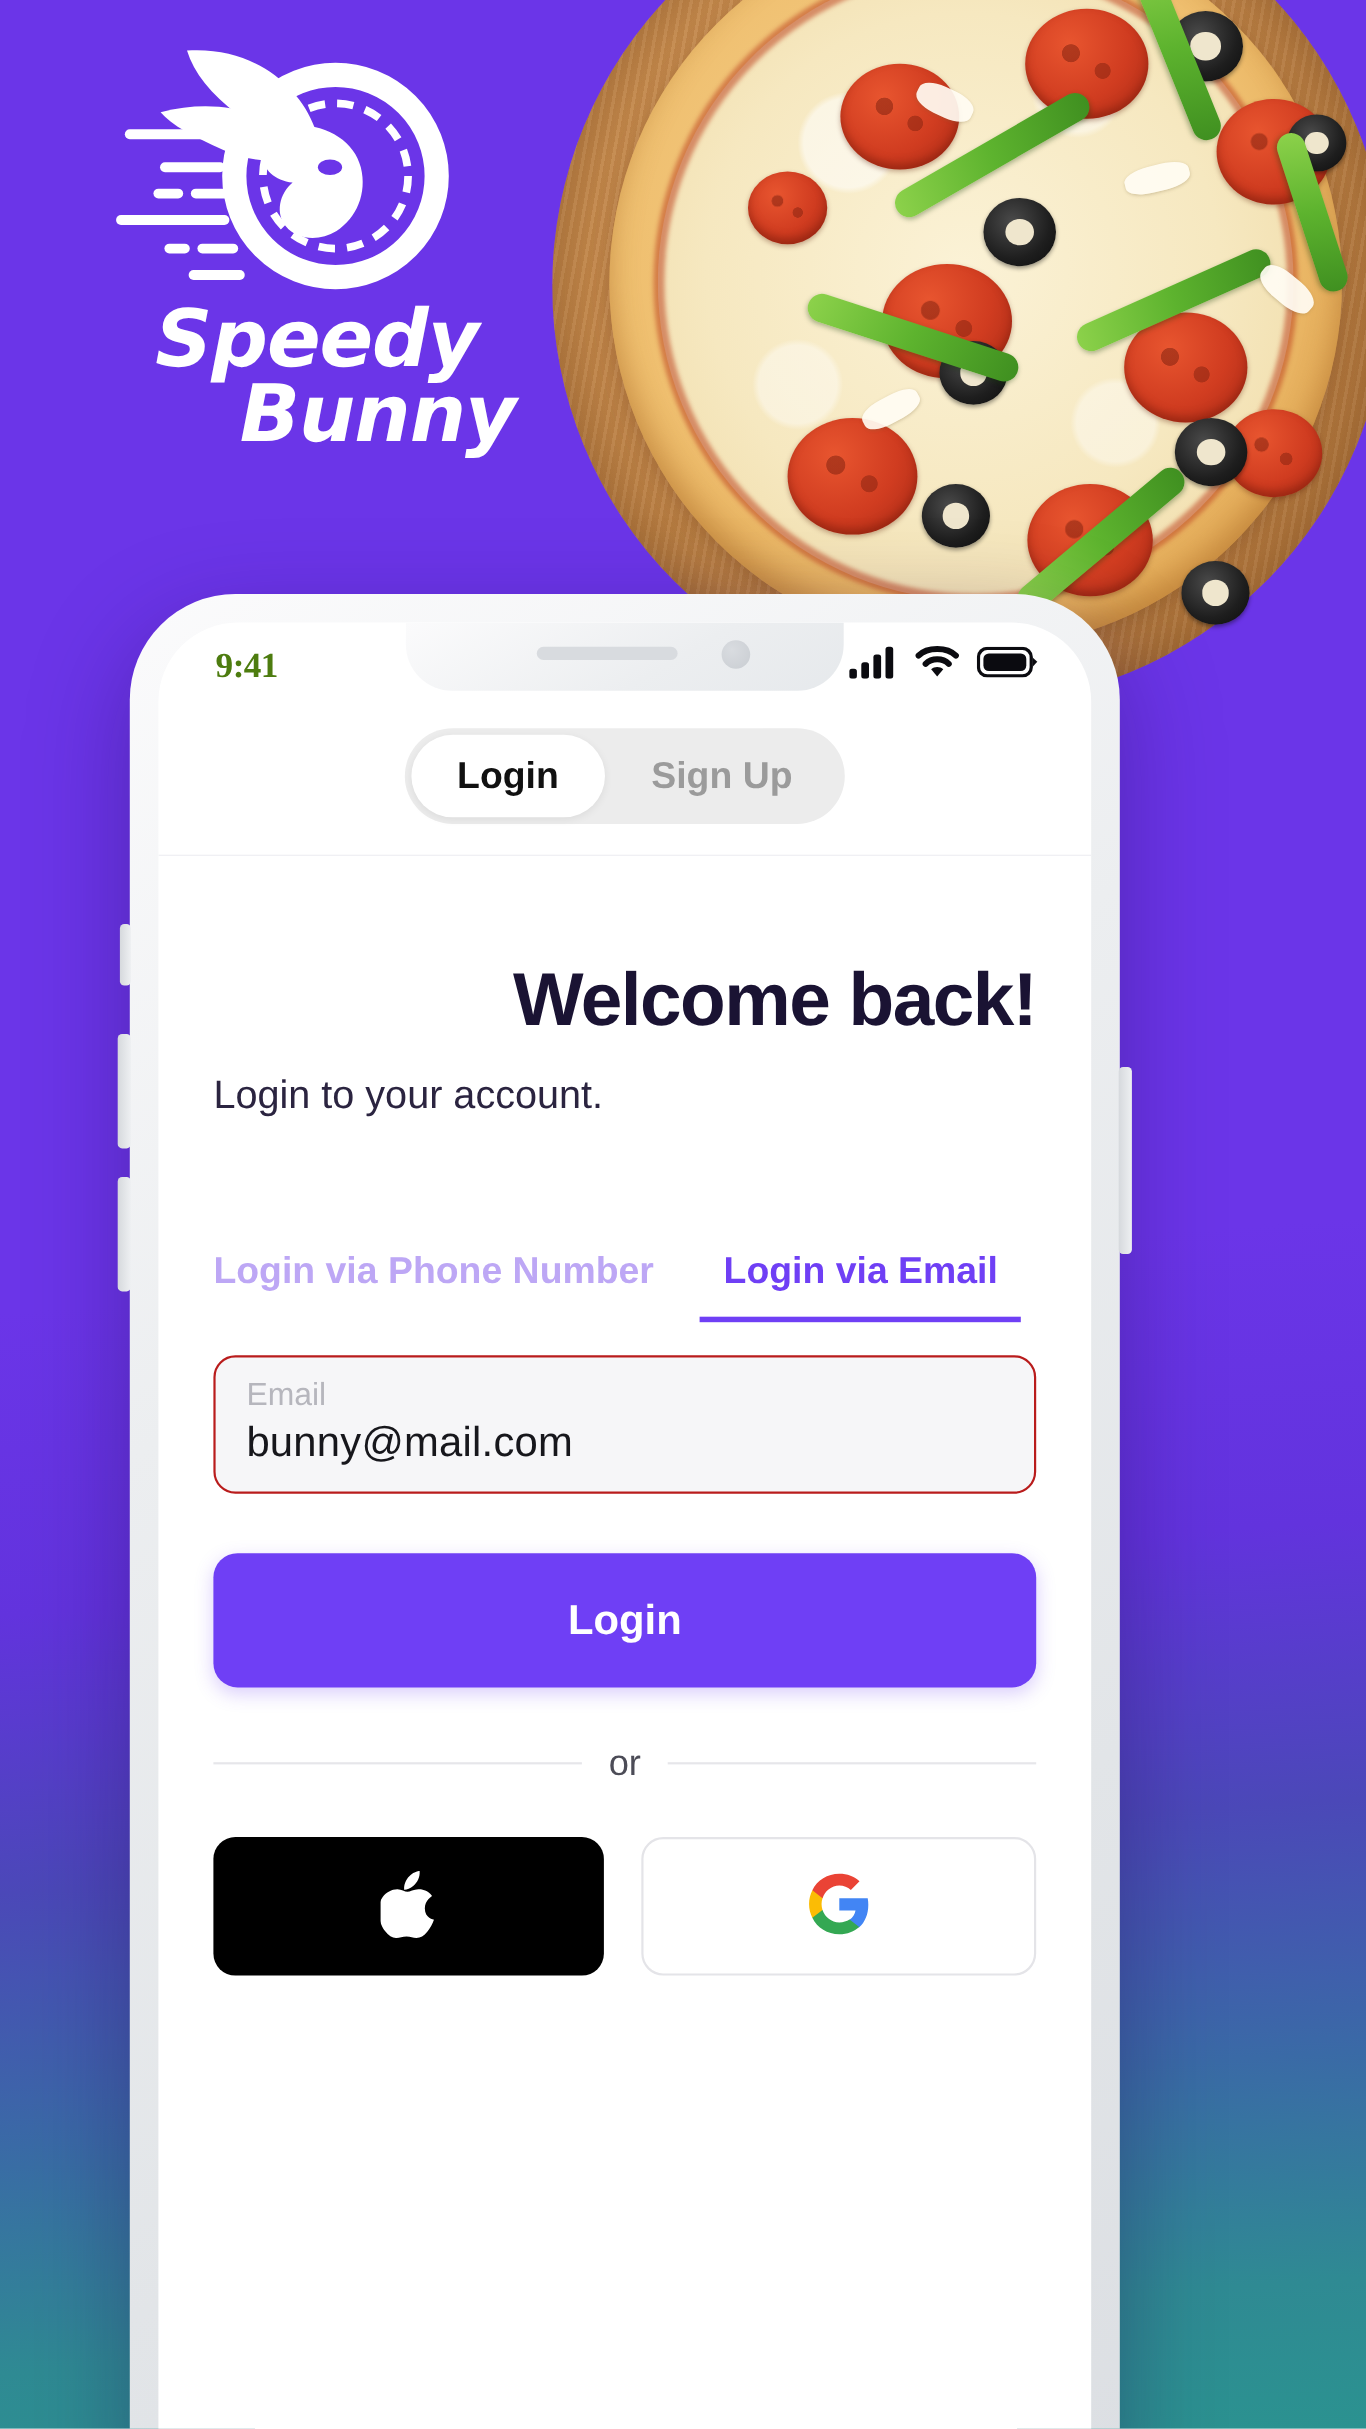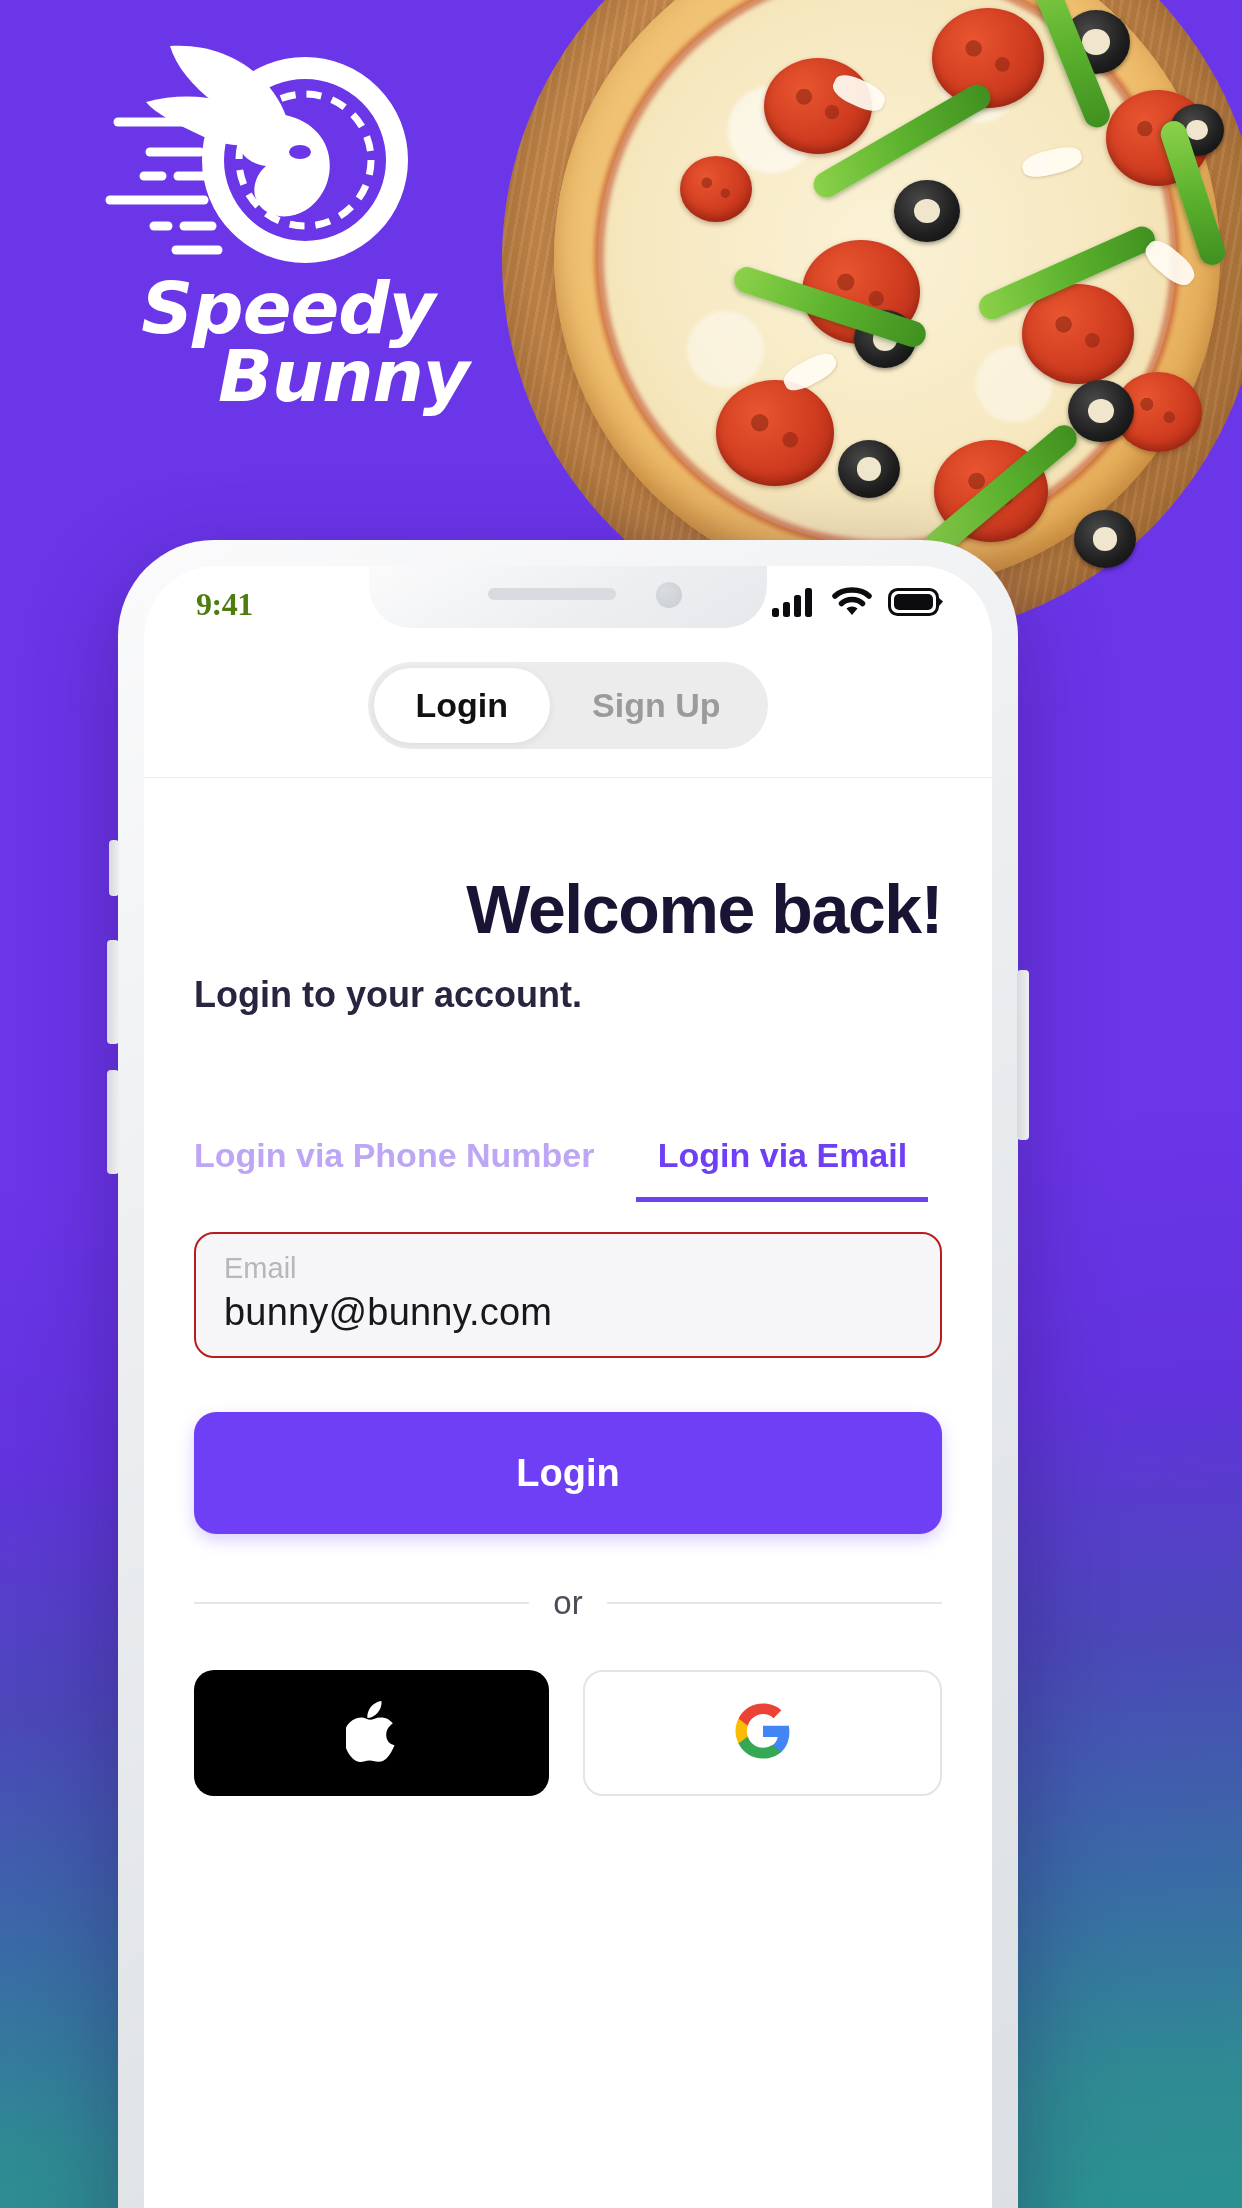--- a/index.html
+++ b/index.html
@@ -193,21 +193,21 @@
 
   .h1 {
     margin-top: 92px;
     font-size: 68px; font-weight: 800; color:#1a1333;
     letter-spacing:-1.4px;
     font-family: "Liberation Sans", sans-serif;
     text-align: right;
   }
   .sub {
     margin-top: 26px;
-    font-size: 36px; color:#2b2440; font-weight: 700;
+    font-size: 36px; color:#2b2440; font-weight: 400;
   }
 
   .tabs { display:flex; margin-top: 120px; }
   .tab {
     flex: 0 0 auto;
     font-size: 34px; font-weight: 700;
     padding-bottom: 22px;
   }
   .tab-phone { color:#bda7f5; }
   .tab-email {
@@ -390,21 +390,21 @@
         <div class="h1">Welcome back!</div>
         <div class="sub">Login to your account.</div>
 
         <div class="tabs">
           <div class="tab tab-phone">Login via Phone Number</div>
           <div class="tab tab-email">Login via Email</div>
         </div>
 
         <div class="field">
           <div class="field-label">Email</div>
-          <div class="field-value" placeholder="Email">bunny@bunny.com</div>
+          <div class="field-value" placeholder="Email">bunny@mail.com</div>
         </div>
 
 
 
         <div class="login-btn">Login</div>
 
         <div class="or-row">
           <div class="or-line"></div>
           <div class="or-text">or</div>
           <div class="or-line"></div>

